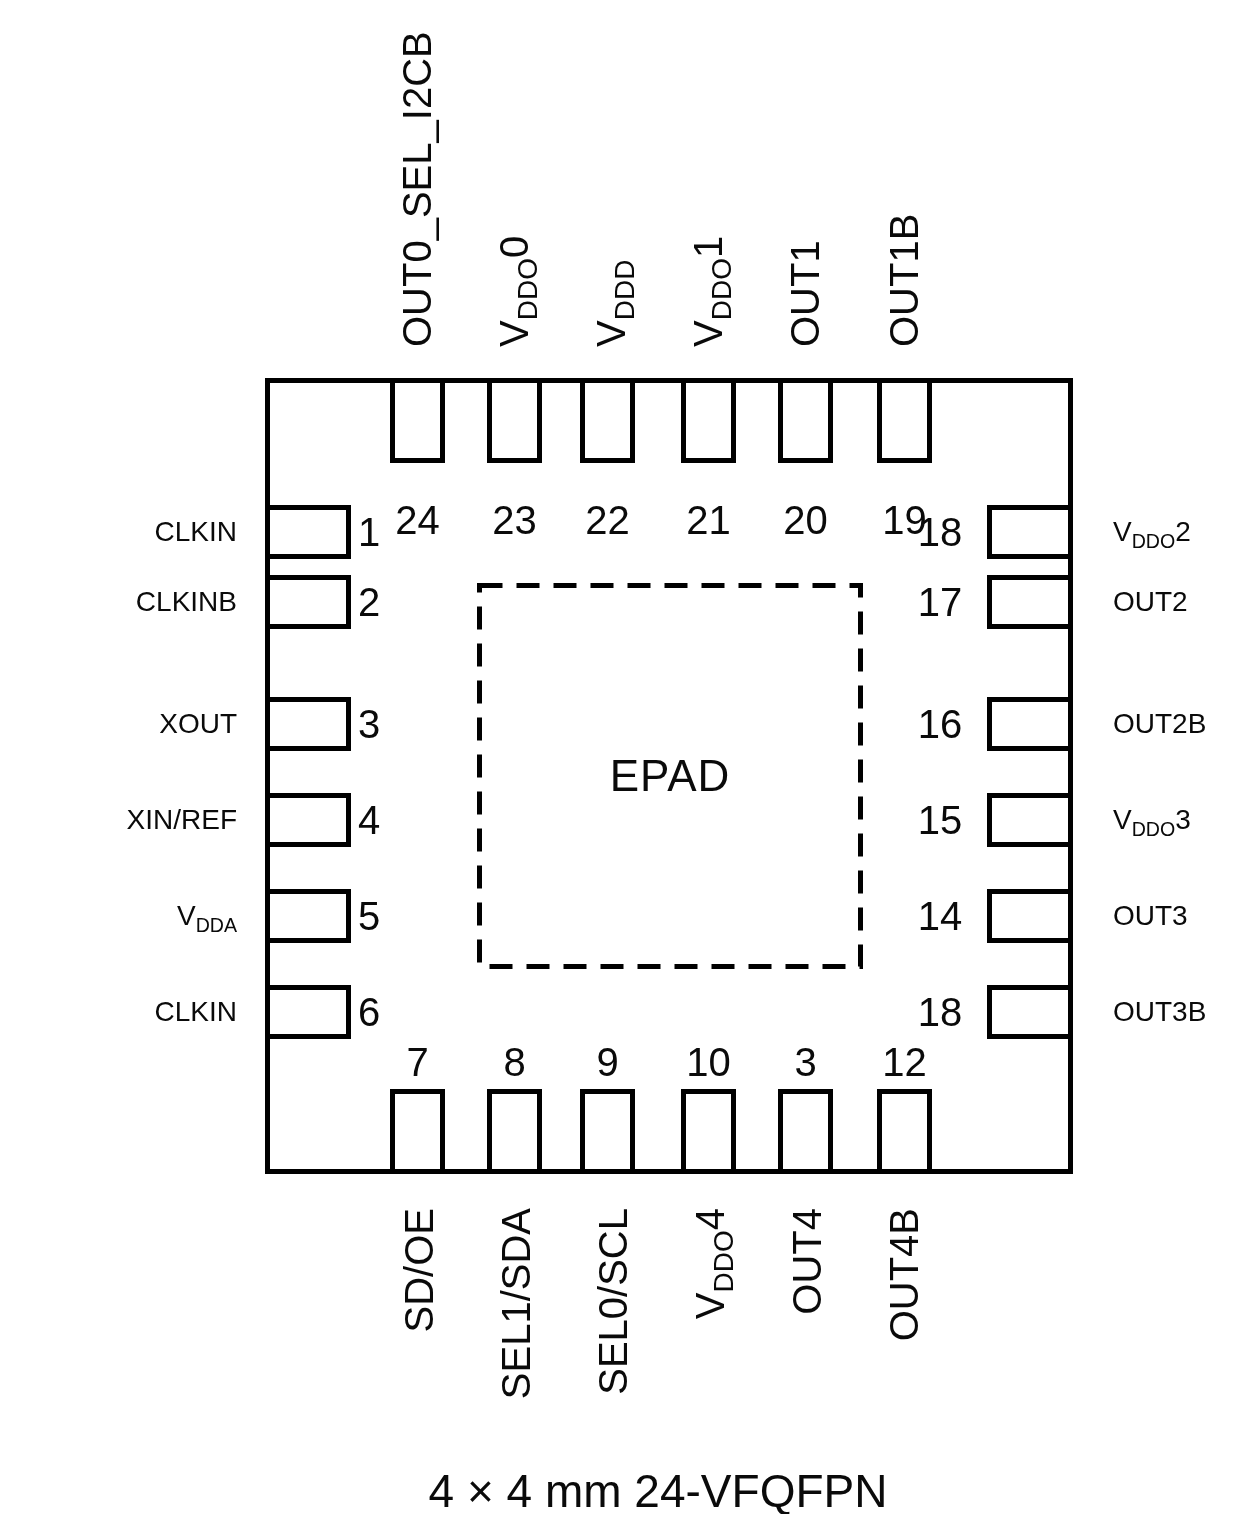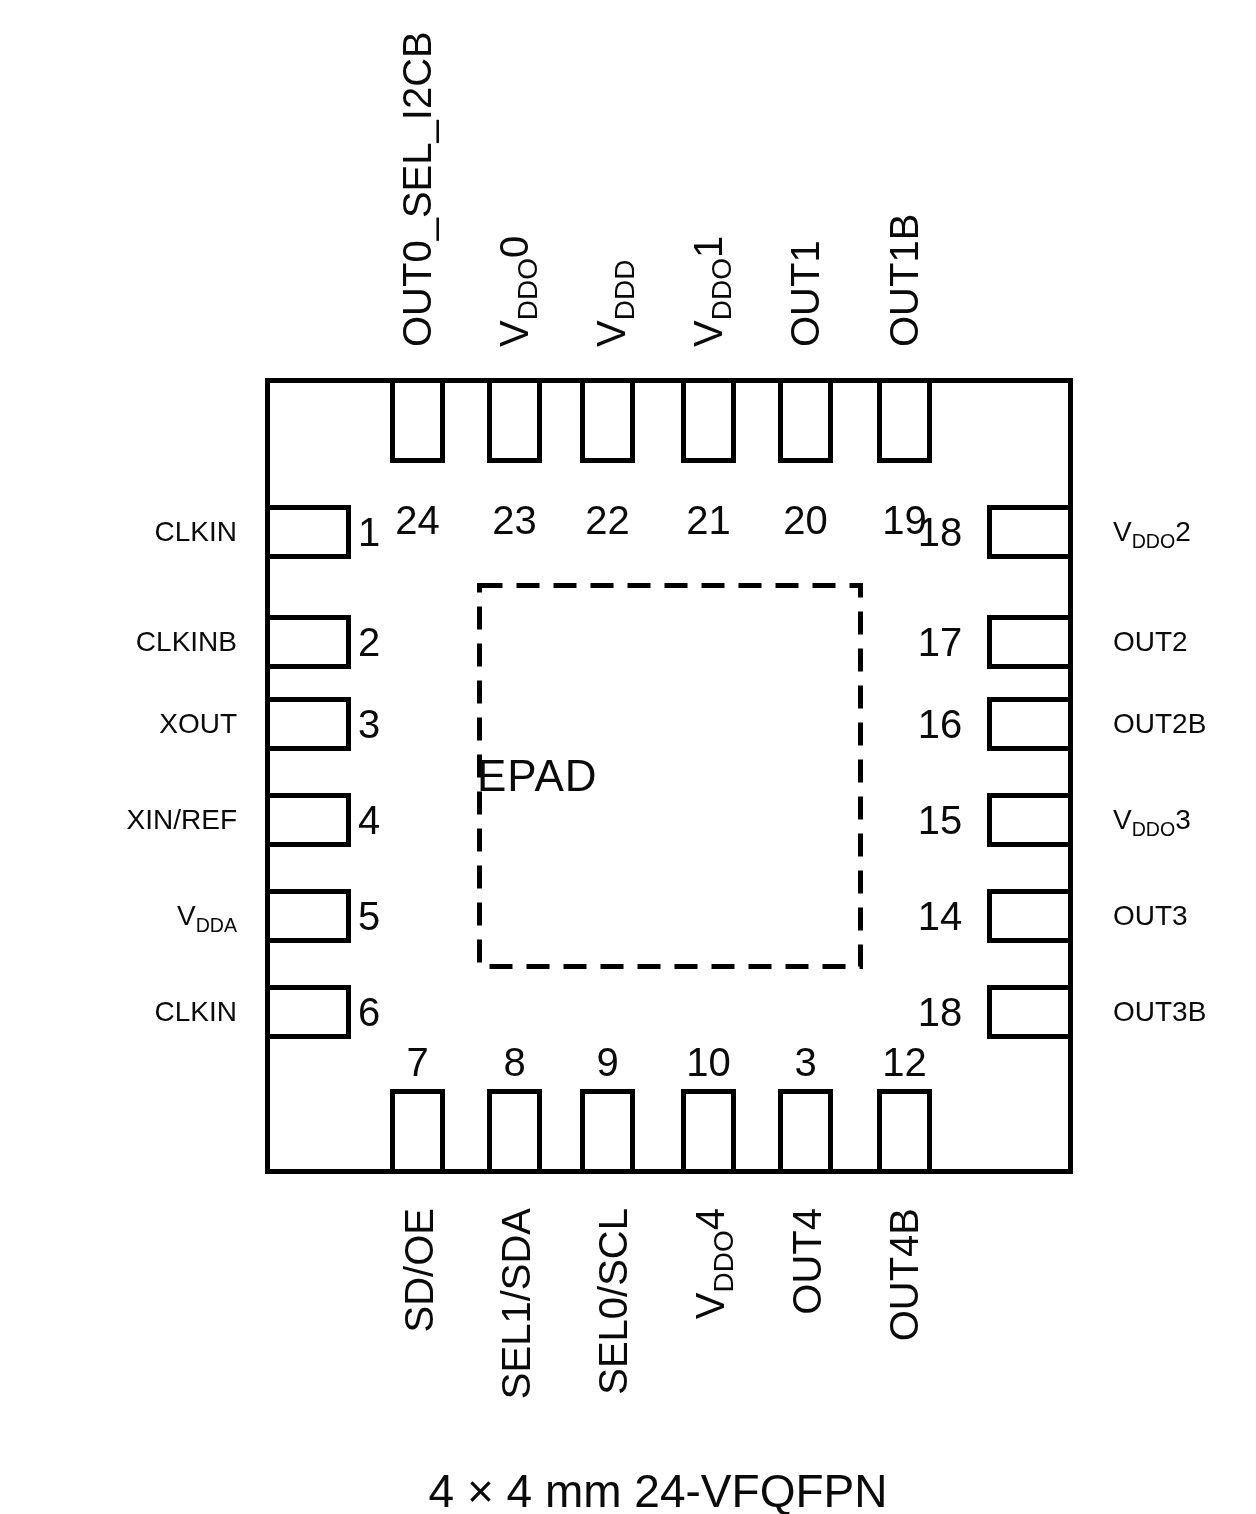--- a/index.html
+++ b/index.html
@@ -2,29 +2,29 @@
 <html><head>
 <meta charset="utf-8">
 <style>
   html,body{margin:0;padding:0;}
   body{
     width:1256px;height:1514px;background:#ffffff;position:relative;
     font-family:"Liberation Sans", sans-serif;color:#0a0a0a;overflow:hidden;
   }
   .abs{position:absolute;}
   #package{left:265px;top:378px;width:808px;height:796px;border:5px solid #000;box-sizing:border-box;}
-  #epad{left:477px;top:583px;width:386px;height:386px;display:flex;align-items:center;}
+  #epad{left:477px;top:583px;width:386px;height:386px;display:flex;align-items:center;justify-content:center;}
   #epad svg{position:absolute;left:0;top:0;}
   .epad-text{position:relative;font-size:44px;letter-spacing:1px;}
   .pinbox{border:5px solid #000;box-sizing:border-box;background:#fff;}
   .pl{left:265px;width:86px;height:54px;}
   .pr{left:987px;width:86px;height:54px;}
   .pt{top:378px;width:55px;height:85px;}
   .pb{top:1089px;width:55px;height:85px;}
-  .r1{top:505px}.r2{top:615px}.r3{top:697px}.r4{top:793px}.r5{top:889px}.r6{top:985px}
+  .r1{top:505px}.r2{top:575px}.r3{top:697px}.r4{top:793px}.r5{top:889px}.r6{top:985px}
   .c1{left:390px}.c2{left:487px}.c3{left:580px}.c4{left:681px}.c5{left:778px}.c6{left:877px}
   .num{font-size:40px;line-height:54px;}
   .numl{left:358px;width:70px;text-align:left;}
   .numr{left:903px;width:74px;text-align:center;}
   .numt{top:464px;line-height:48px;width:95px;margin-left:-20px;text-align:center;margin-top:32px;}
   .numb{top:1038px;line-height:48px;width:95px;margin-left:-20px;text-align:center;}
   .hlabel{font-size:28px;line-height:54px;white-space:nowrap;}
   .lbl-left{left:45px;width:192px;text-align:right;}
   .lbl-right{left:1113px;width:230px;text-align:left;}
   sub{font-size:0.7em;line-height:0;}

